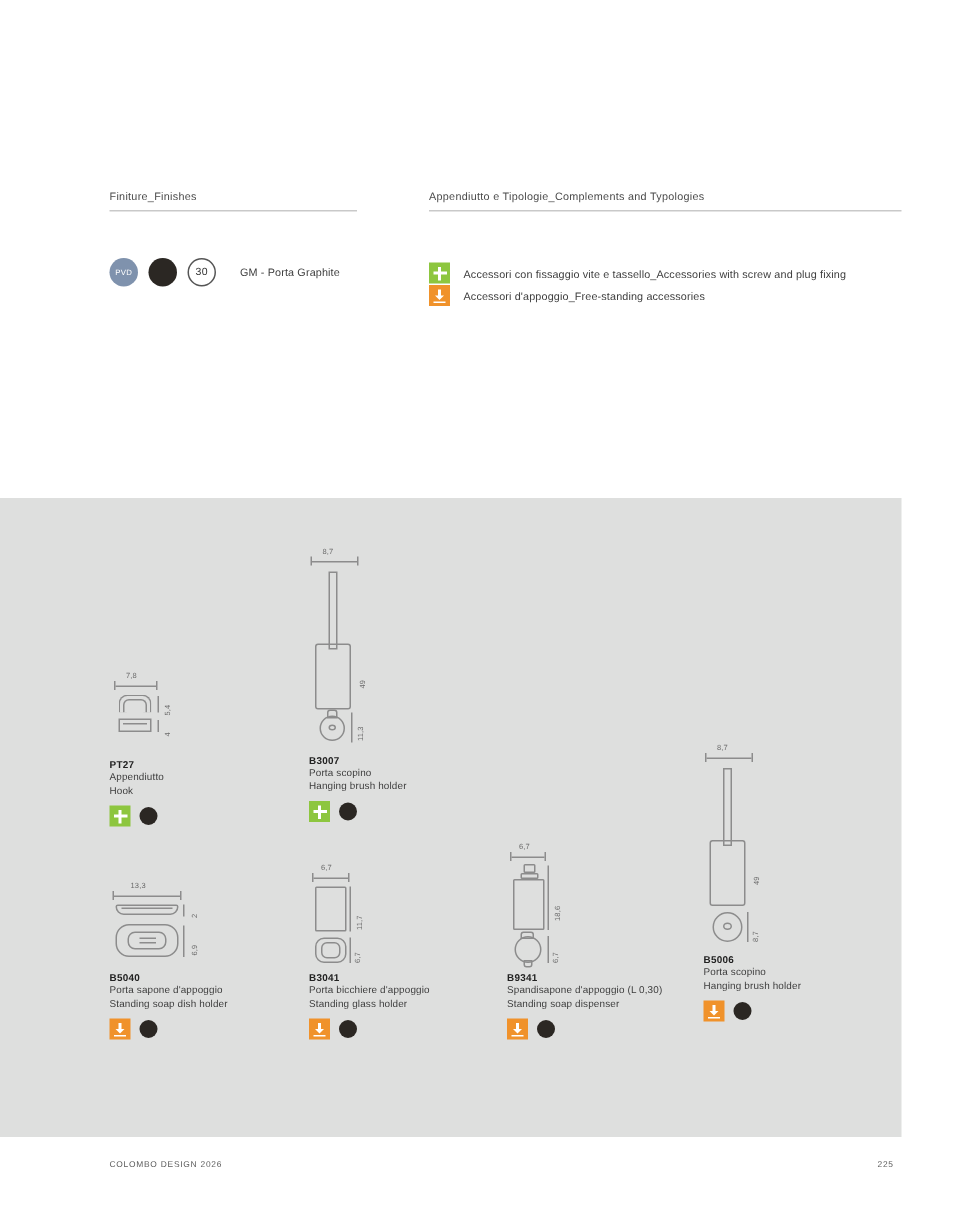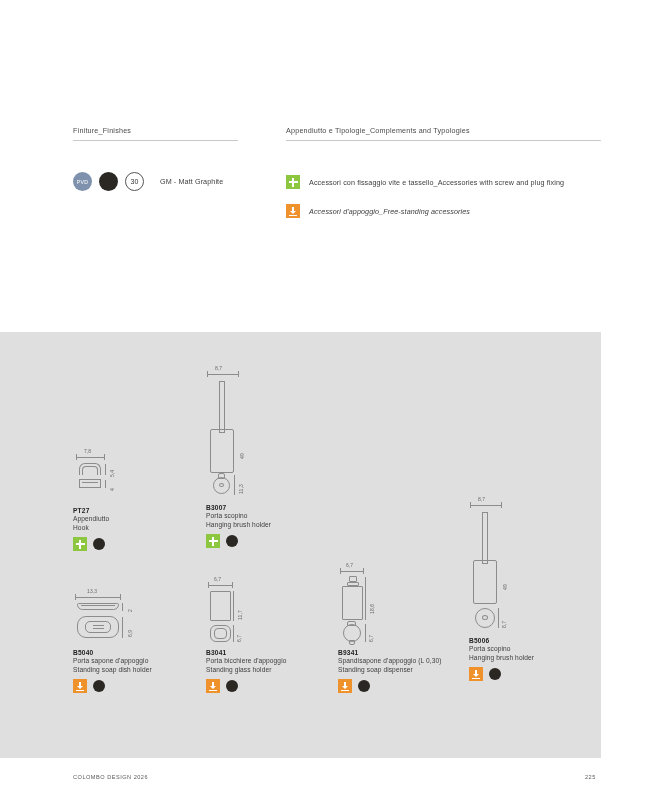--- a/index.html
+++ b/index.html
@@ -71,21 +71,21 @@
   
   .typo-row {
     position: absolute;
     left: 286px;
     display: flex;
     align-items: center;
     gap: 9px;
     text-align: right;
   }
   .typo-row.r1 { top: 175px; }
-  .typo-row.r2 { top: 204px; font-style: italic; }
+  .typo-row.r2 { top: 190px; }
   .typo-text {
     font-size: 7.2px;
     color: #3d3d3d;
     letter-spacing: .1px;
   }
 
   .tbadge {
     width: 14px; height: 14px;
     position: relative;
     flex: 0 0 auto;
@@ -200,21 +200,21 @@
 
 <div class="legend-col right">
   <div class="legend-title">Appendiutto e Tipologie_Complements and Typologies</div>
   <div class="legend-rule"></div>
 </div>
 
 <div class="finish-row">
   <div class="swatch pvd">PVD</div>
   <div class="swatch dark"></div>
   <div class="swatch ring">30</div>
-  <div class="finish-label">GM - Matt Graphite</div>
+  <div class="finish-label">GM - Porta Graphite</div>
 </div>
 
 <div class="typo-row r1">
   <div class="tbadge green">
     <span class="plus-h"></span>
       <span class="plus-v"></span>
   </div>
   <div class="typo-text">Accessori con fissaggio vite e tassello_Accessories with screw and plug fixing</div>
 </div>
 

